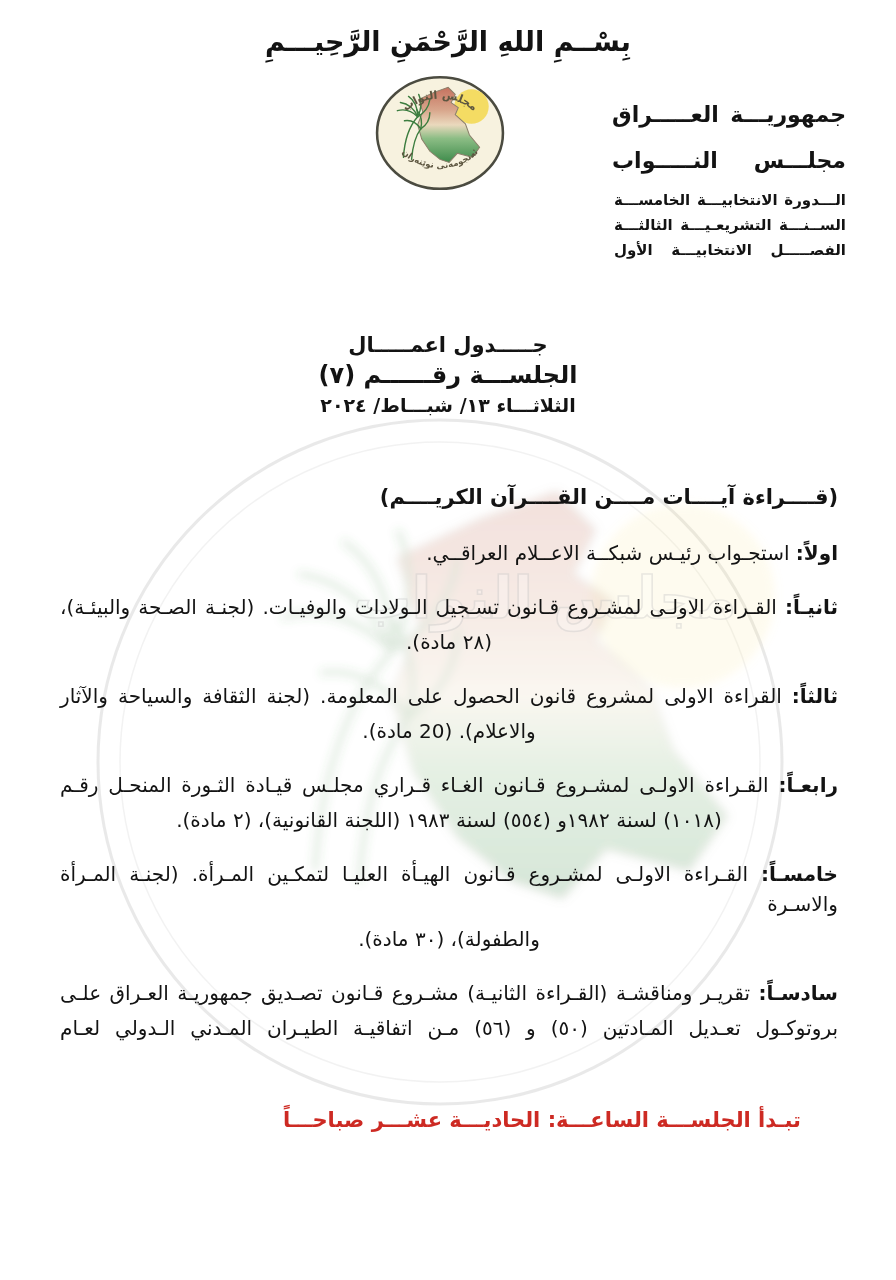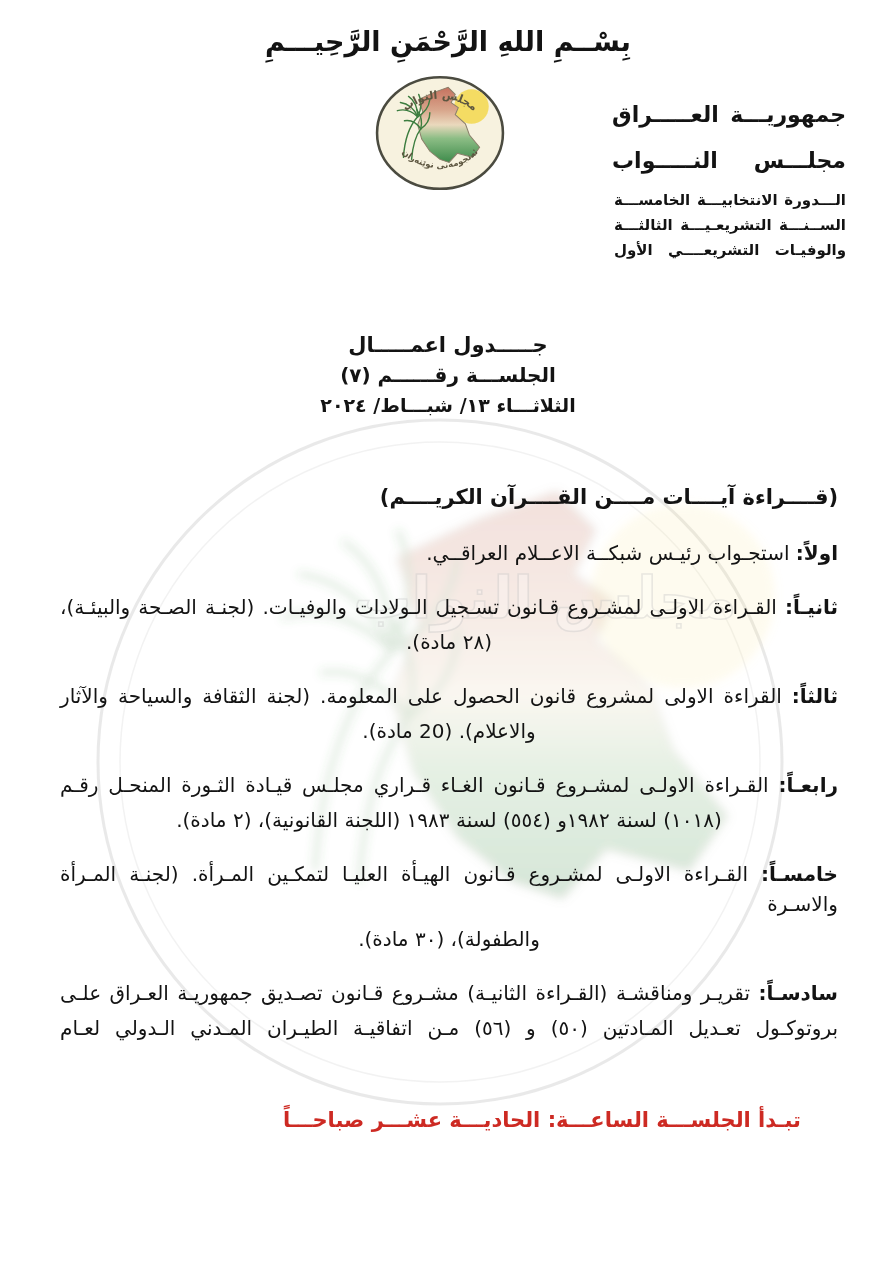--- a/index.html
+++ b/index.html
@@ -30,21 +30,21 @@
     position:absolute; top:188px; right:50px; width:232px;
     font-weight:bold; font-size:15px;
   }
   .subhdr .sline { text-align:justify; text-align-last:justify; line-height:25px; }
   .emblem { position:absolute; top:74px; left:373px; width:134px; height:118px; }
   .title-block {
     position:absolute; top:330px; left:50%; transform:translateX(-50%);
     width:360px; text-align:center; font-weight:bold;
   }
   .title-block .t1 { font-size:21px; line-height:30px; }
-  .title-block .t2 { font-size:20px; line-height:30px; }
+  .title-block .t2 { font-size:24px; line-height:30px; }
   .title-block .t3 { font-size:19px; line-height:30px; }
   .content { position:absolute; top:482px; right:58px; left:60px; font-size:20px; }
   .quran {
     font-weight:bold; font-size:21px; text-align:right; line-height:30px; margin-bottom:26px;
   }
   .item { margin-bottom:24px; }
   .line { line-height:30px; margin-bottom:5px; }
   .l-justify { text-align:justify; text-align-last:justify; }
   .l-center  { text-align:center; }
   .l-right   { text-align:right; }
@@ -149,21 +149,21 @@
       <textPath href="#embTop" startOffset="50%">مجلس النواب</textPath>
     </text>
     <text font-size="8.5" font-weight="bold" fill="#5d5640" text-anchor="middle">
       <textPath href="#embBot" startOffset="50%">ئەنجومەنى نوێنەران</textPath>
     </text>
   </svg>
 
   <div class="subhdr">
     <div class="sline">الـــدورة الانتخابيـــة الخامســـة</div>
     <div class="sline">الســنـــة التشريعـيـــة الثالثـــة</div>
-    <div class="sline">والوفيـات التشريعــــي الأول</div>
+    <div class="sline">الفصـــــل الانتخابيـــة الأول</div>
   </div>
 
   <div class="title-block">
     <div class="t1">جـــــدول اعمـــــال</div>
     <div class="t2">الجلســـة رقــــــم (٧)</div>
     <div class="t3">الثلاثـــاء ١٣/ شبـــاط/ ٢٠٢٤</div>
   </div>
 
   <div class="content">
 

